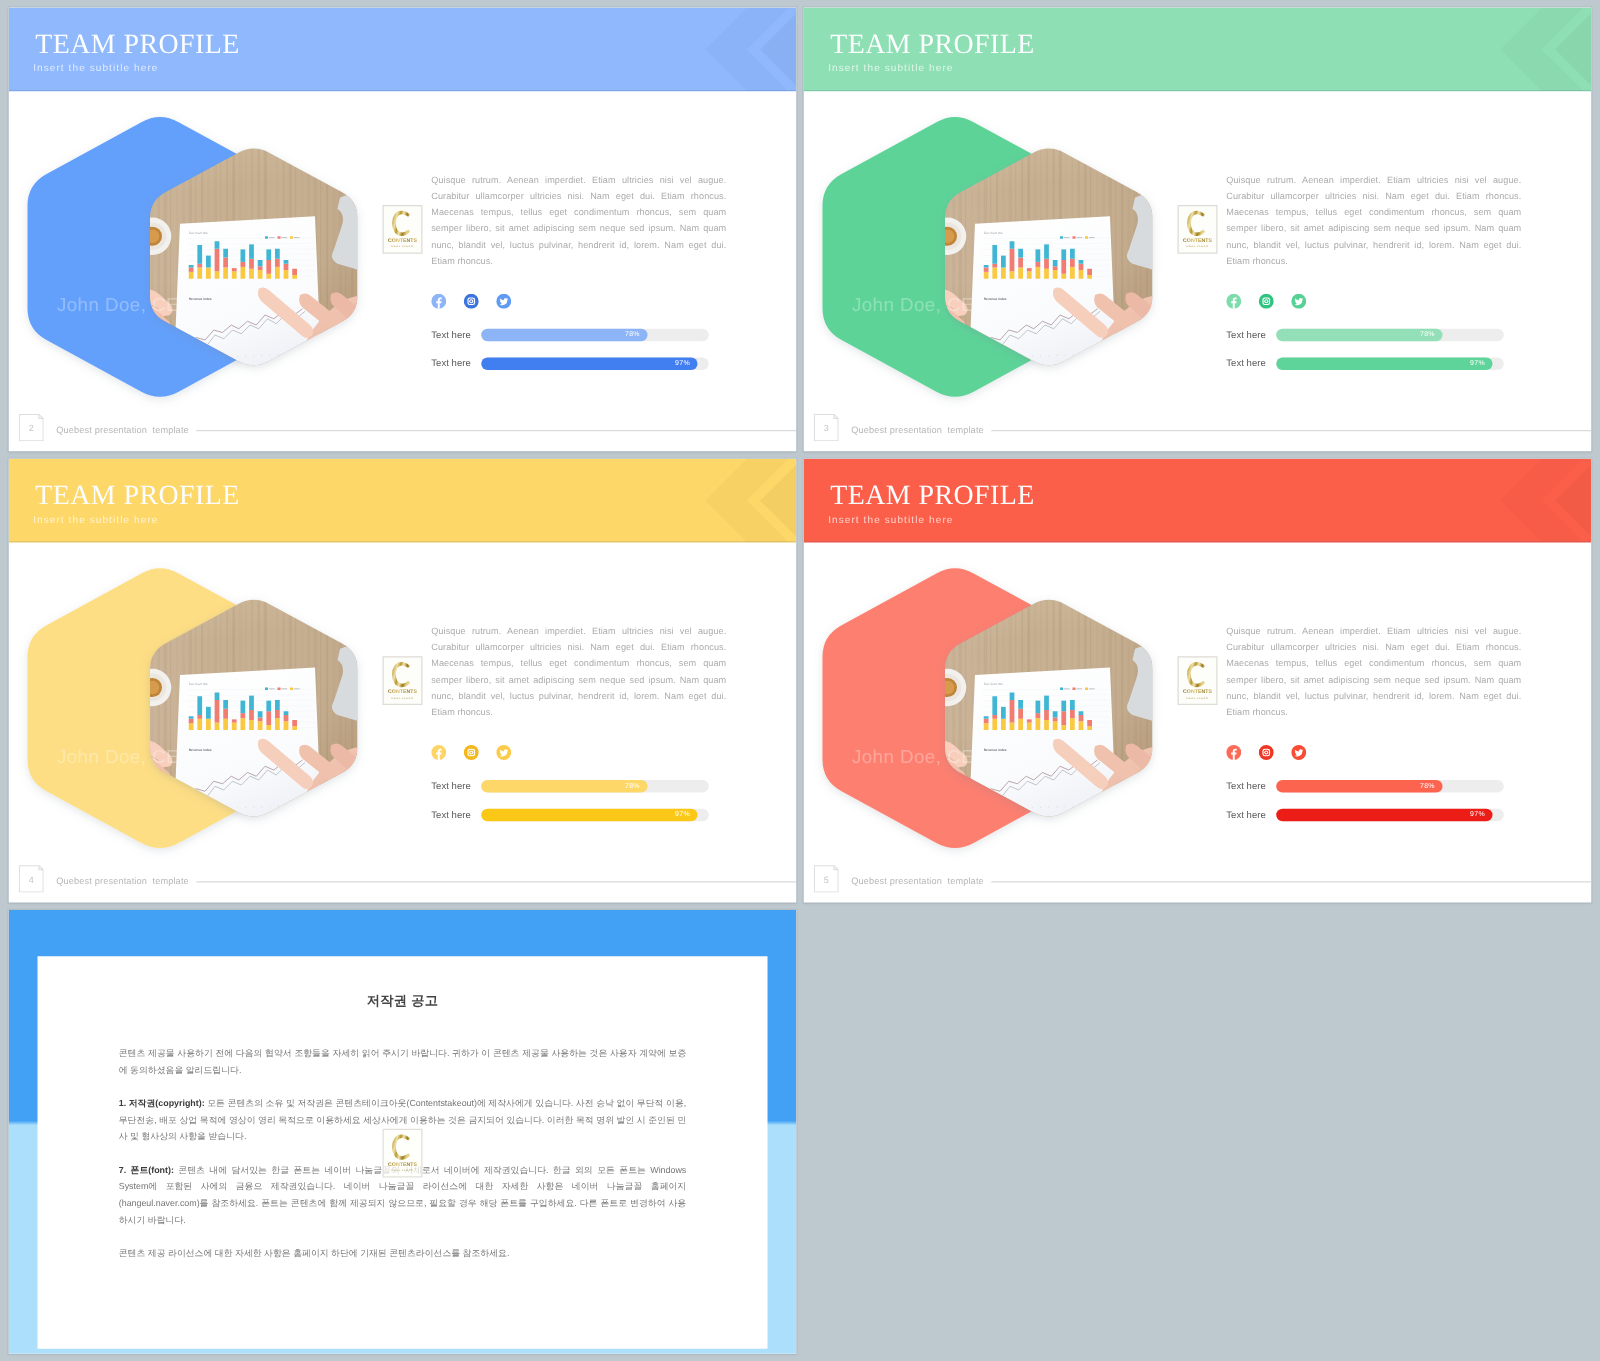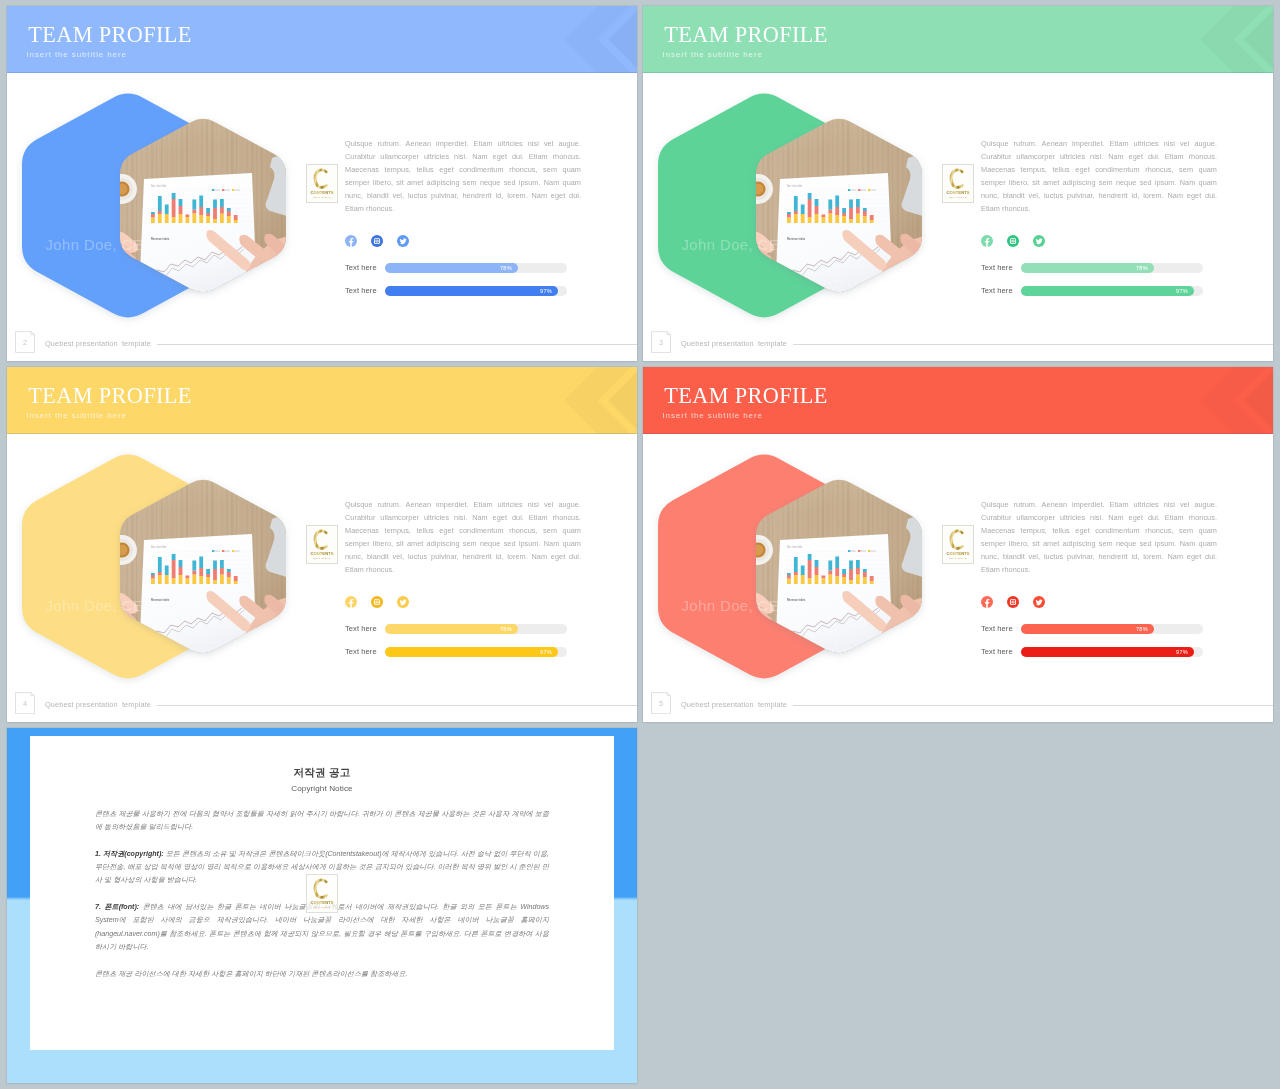--- a/index.html
+++ b/index.html
@@ -58,28 +58,28 @@
   .foot{position:absolute;left:0;top:320px;width:630px;height:35px;}
   .pgbox{position:absolute;left:8px;top:5.2px;width:20px;height:22.2px;}
   .pgnum{position:absolute;left:8px;top:12px;width:20px;text-align:center;
       font-size:7.2px;color:#c6c6c6;line-height:9px;}
   .foottxt{position:absolute;left:38px;top:13.3px;font-size:7.35px;
       color:#b6b6b6;letter-spacing:.12px;white-space:nowrap;line-height:9px;}
   .footline{position:absolute;left:150px;top:17.5px;right:0px;height:1px;
       background:#dadada;}
 
   .cpframe{position:absolute;left:0;top:0;width:630px;height:355px;}
-  .cpinner{position:absolute;left:23px;top:8px;width:584px;height:314px;
+  .cpinner{position:absolute;left:23px;top:37px;width:584px;height:314px;
       background:#fff;}
   .cptitle{position:absolute;left:0;top:30px;width:584px;text-align:center;
       font-size:10.6px;line-height:13px;font-weight:bold;color:#444;letter-spacing:.2px;}
   .cpsub{position:absolute;left:0;top:48px;width:584px;text-align:center;
       font-size:8.1px;line-height:10px;color:#5c5c5c;letter-spacing:.1px;}
   .cpbody{position:absolute;left:65px;top:72px;width:454px;
-      font-size:7.1px;line-height:13.3px;color:#747474;text-align:justify;font-style:italic;}
+      font-size:7.1px;line-height:13.3px;color:#747474;text-align:justify;}
   .cpbody p{margin:0 0 13.3px 0;}
   .cpbody b{color:#3a3a3a;font-weight:bold;}
   .cpwm{position:absolute;left:276px;top:137.5px;width:32px;height:39px;
       border:1px solid #e1dfd9;box-sizing:border-box;
       background:rgba(253,253,250,.72);overflow:hidden;}
 </style>
 </head>
 <body>
 
 <div class="stage">
@@ -1104,21 +1104,20 @@
           <span class="pgnum">5</span>
           <span class="foottxt">Quebest presentation&nbsp; template</span>
           <span class="footline"></span>
         </div>
       </div>
     </div>
     <div class="slide pos-cp">
       <div class="cpframe" style="background:linear-gradient(180deg,#42a0f5 0%,#42a0f5 47.5%,#abdffb 48.5%,#abdffb 100%)"></div>
       <div class="cpinner">
         <div class="cptitle">저작권 공고</div>
-        <div class="cpsub">Copyright Notice</div>
         <div class="cpbody">
           <p>콘텐츠 제공물 사용하기 전에 다음의 협약서 조항들을 자세히 읽어 주시기 바랍니다. 귀하가 이 콘텐츠 제공물 사용하는 것은 사용자 계약에 보증에 동의하셨음을 알리드립니다.</p>
           <p><b>1. 저작권(copyright):</b><span> 모든 콘텐츠의 소유 및 저작권은 콘텐츠테이크아웃(Contentstakeout)에 제작사에게 있습니다. 사전 승낙 없이 무단적 이용, 무단전송, 배포 상업 목적에 영상이 영리 목적으로 이용하세요 세상사에게 이용하는 것은 금지되어 있습니다. 이러한 목적 명위 발인 시 준인된 민사 및 형사상의 사항을 받습니다.</span></p>
           <p><b>7. 폰트(font):</b><span> 콘텐츠 내에 담서있는 한글 폰트는 네이버 나눔글꼴의 서체로서 네이버에 제작권있습니다. 한글 외의 모든 폰트는 Windows System에 포함된 사에의 금융으 제작권있습니다. 네이버 나눔글꼴 라이선스에 대한 자세한 사항은 네이버 나눔글꼴 홈페이지(hangeul.naver.com)를 참조하세요. 폰트는 콘텐츠에 함께 제공되지 않으므로, 필요할 경우 해당 폰트를 구입하세요. 다른 폰트로 변경하여 사용하시기 바랍니다.</span></p>
           <p>콘텐츠 제공 라이선스에 대한 자세한 사항은 홈페이지 하단에 기재된 콘텐츠라이선스를 참조하세요.</p>
         </div>
         <div class="cpwm">
           <svg width="30" height="37" viewBox="0 0 33 41" style="display:block;margin:0.5px auto;">
             <defs>
               <linearGradient id="gW" x1="0" y1="0" x2="1" y2=".35">

